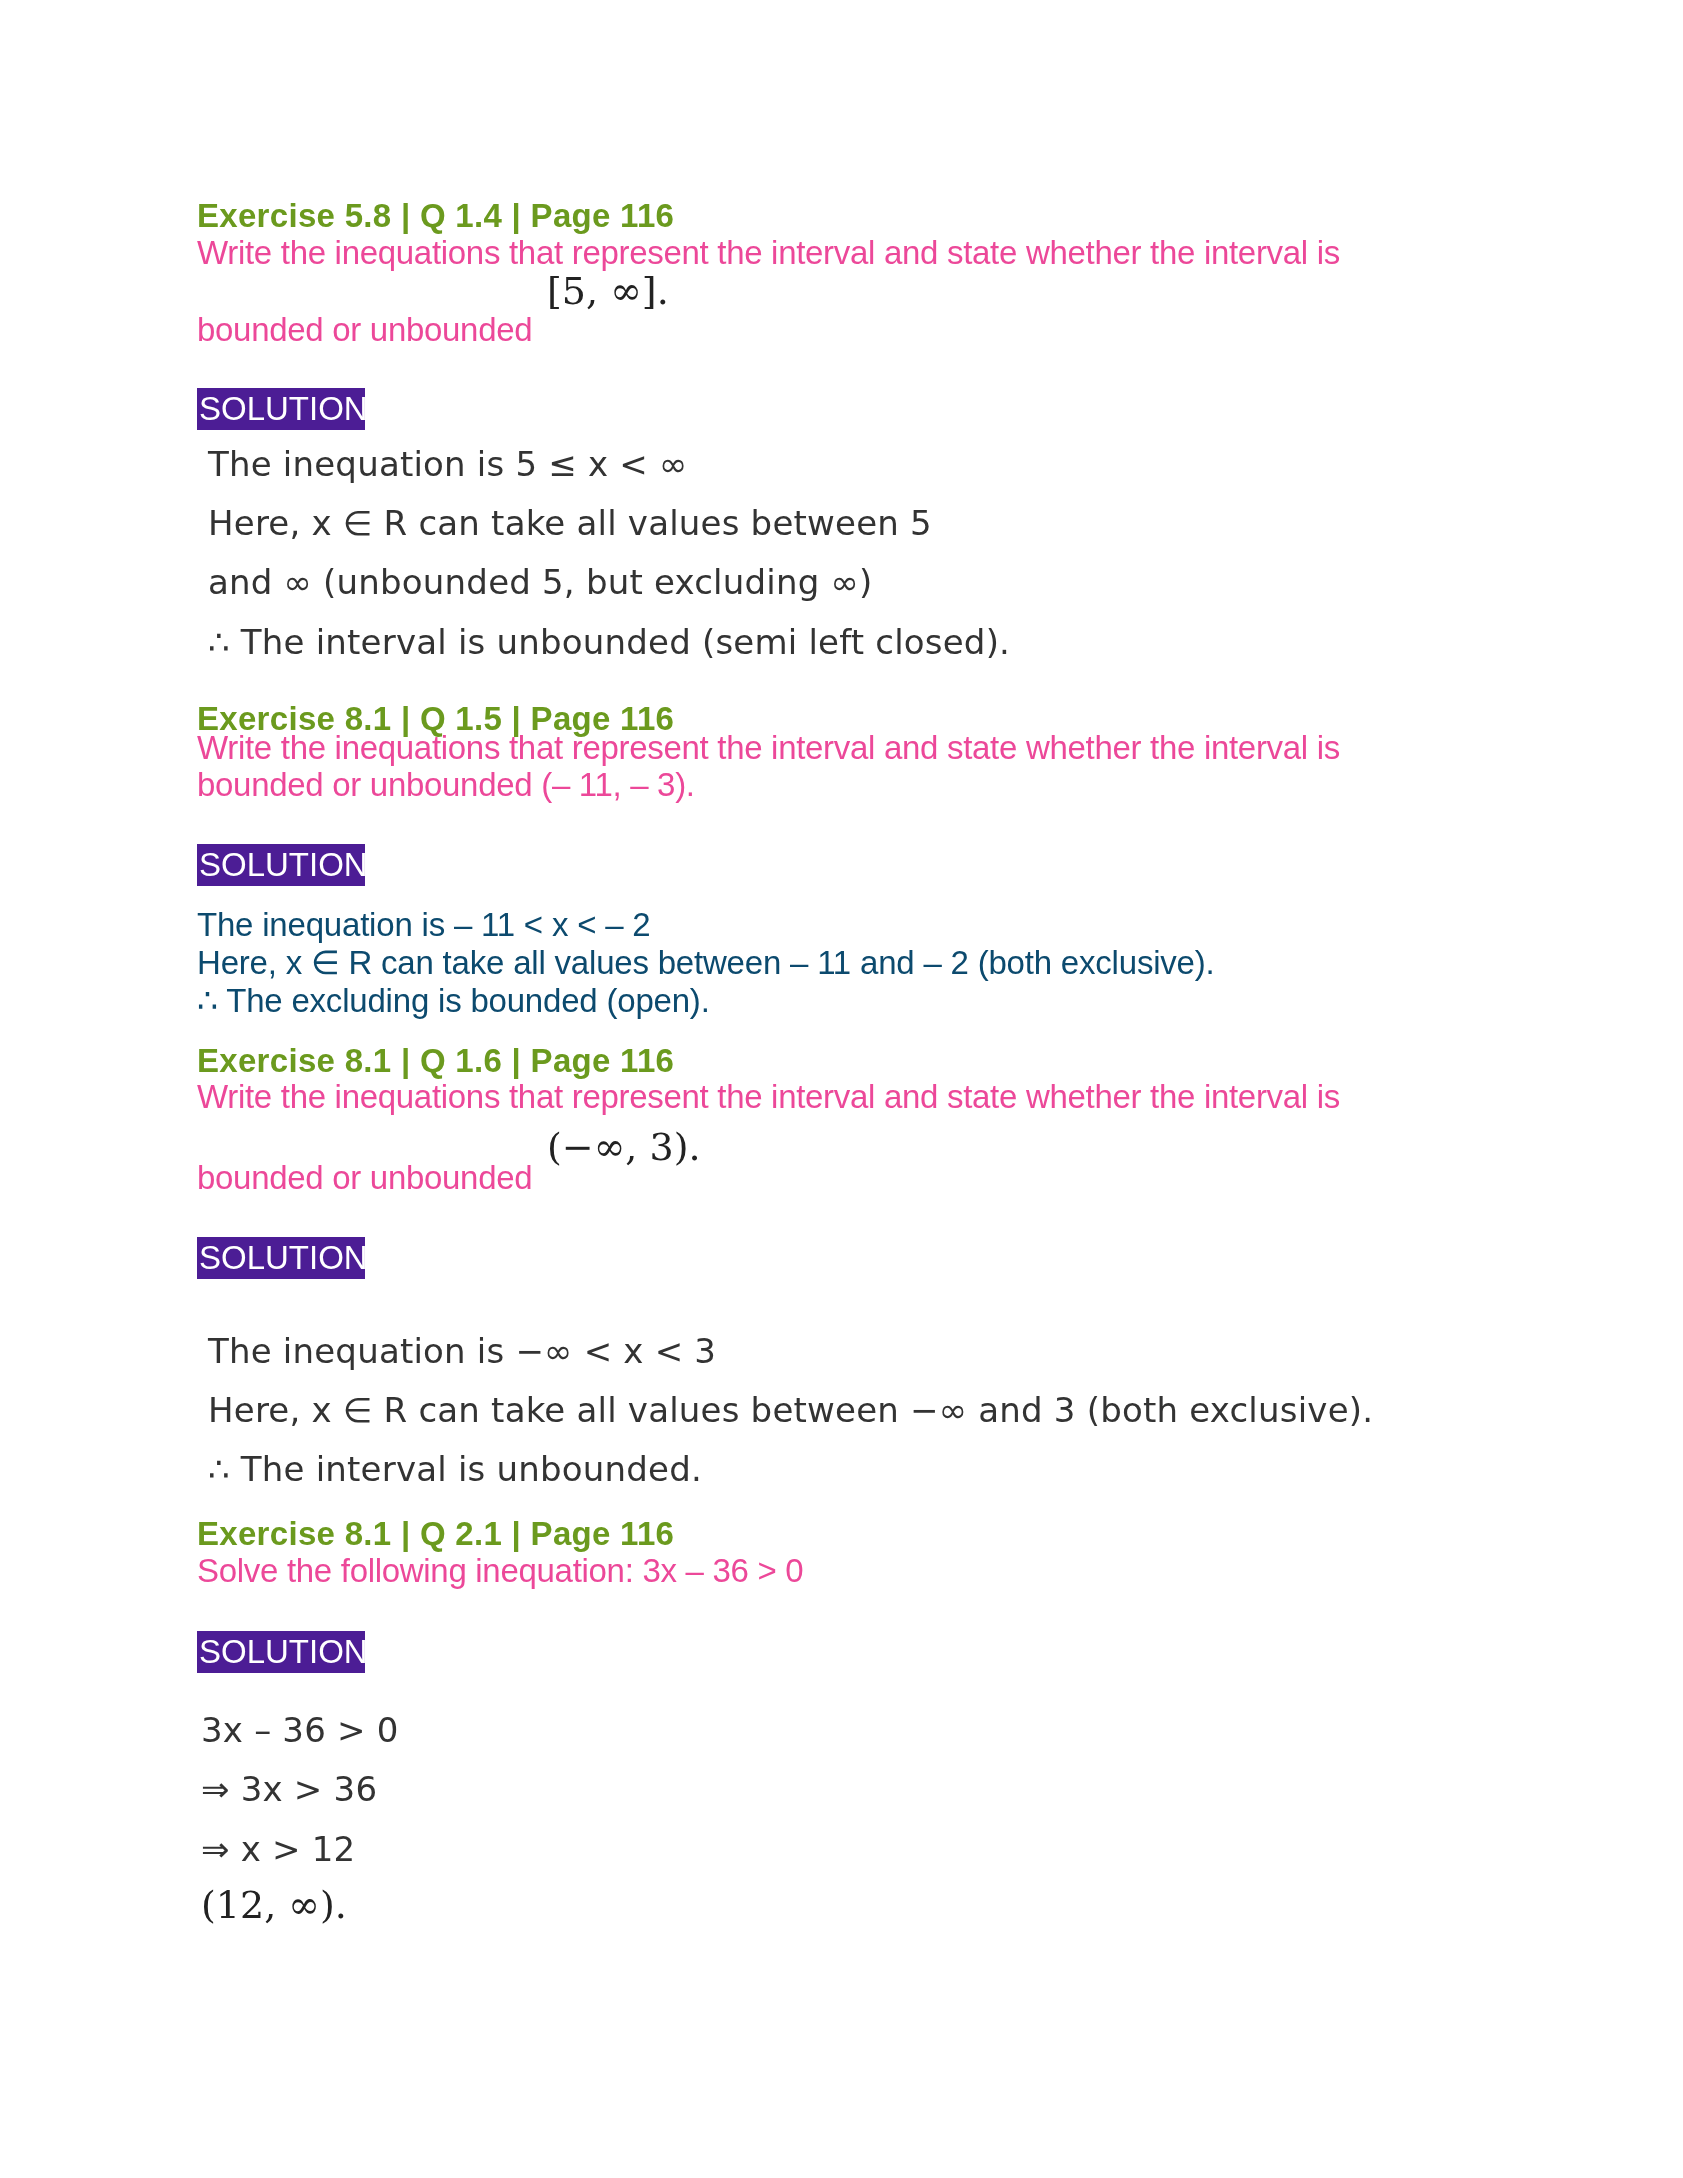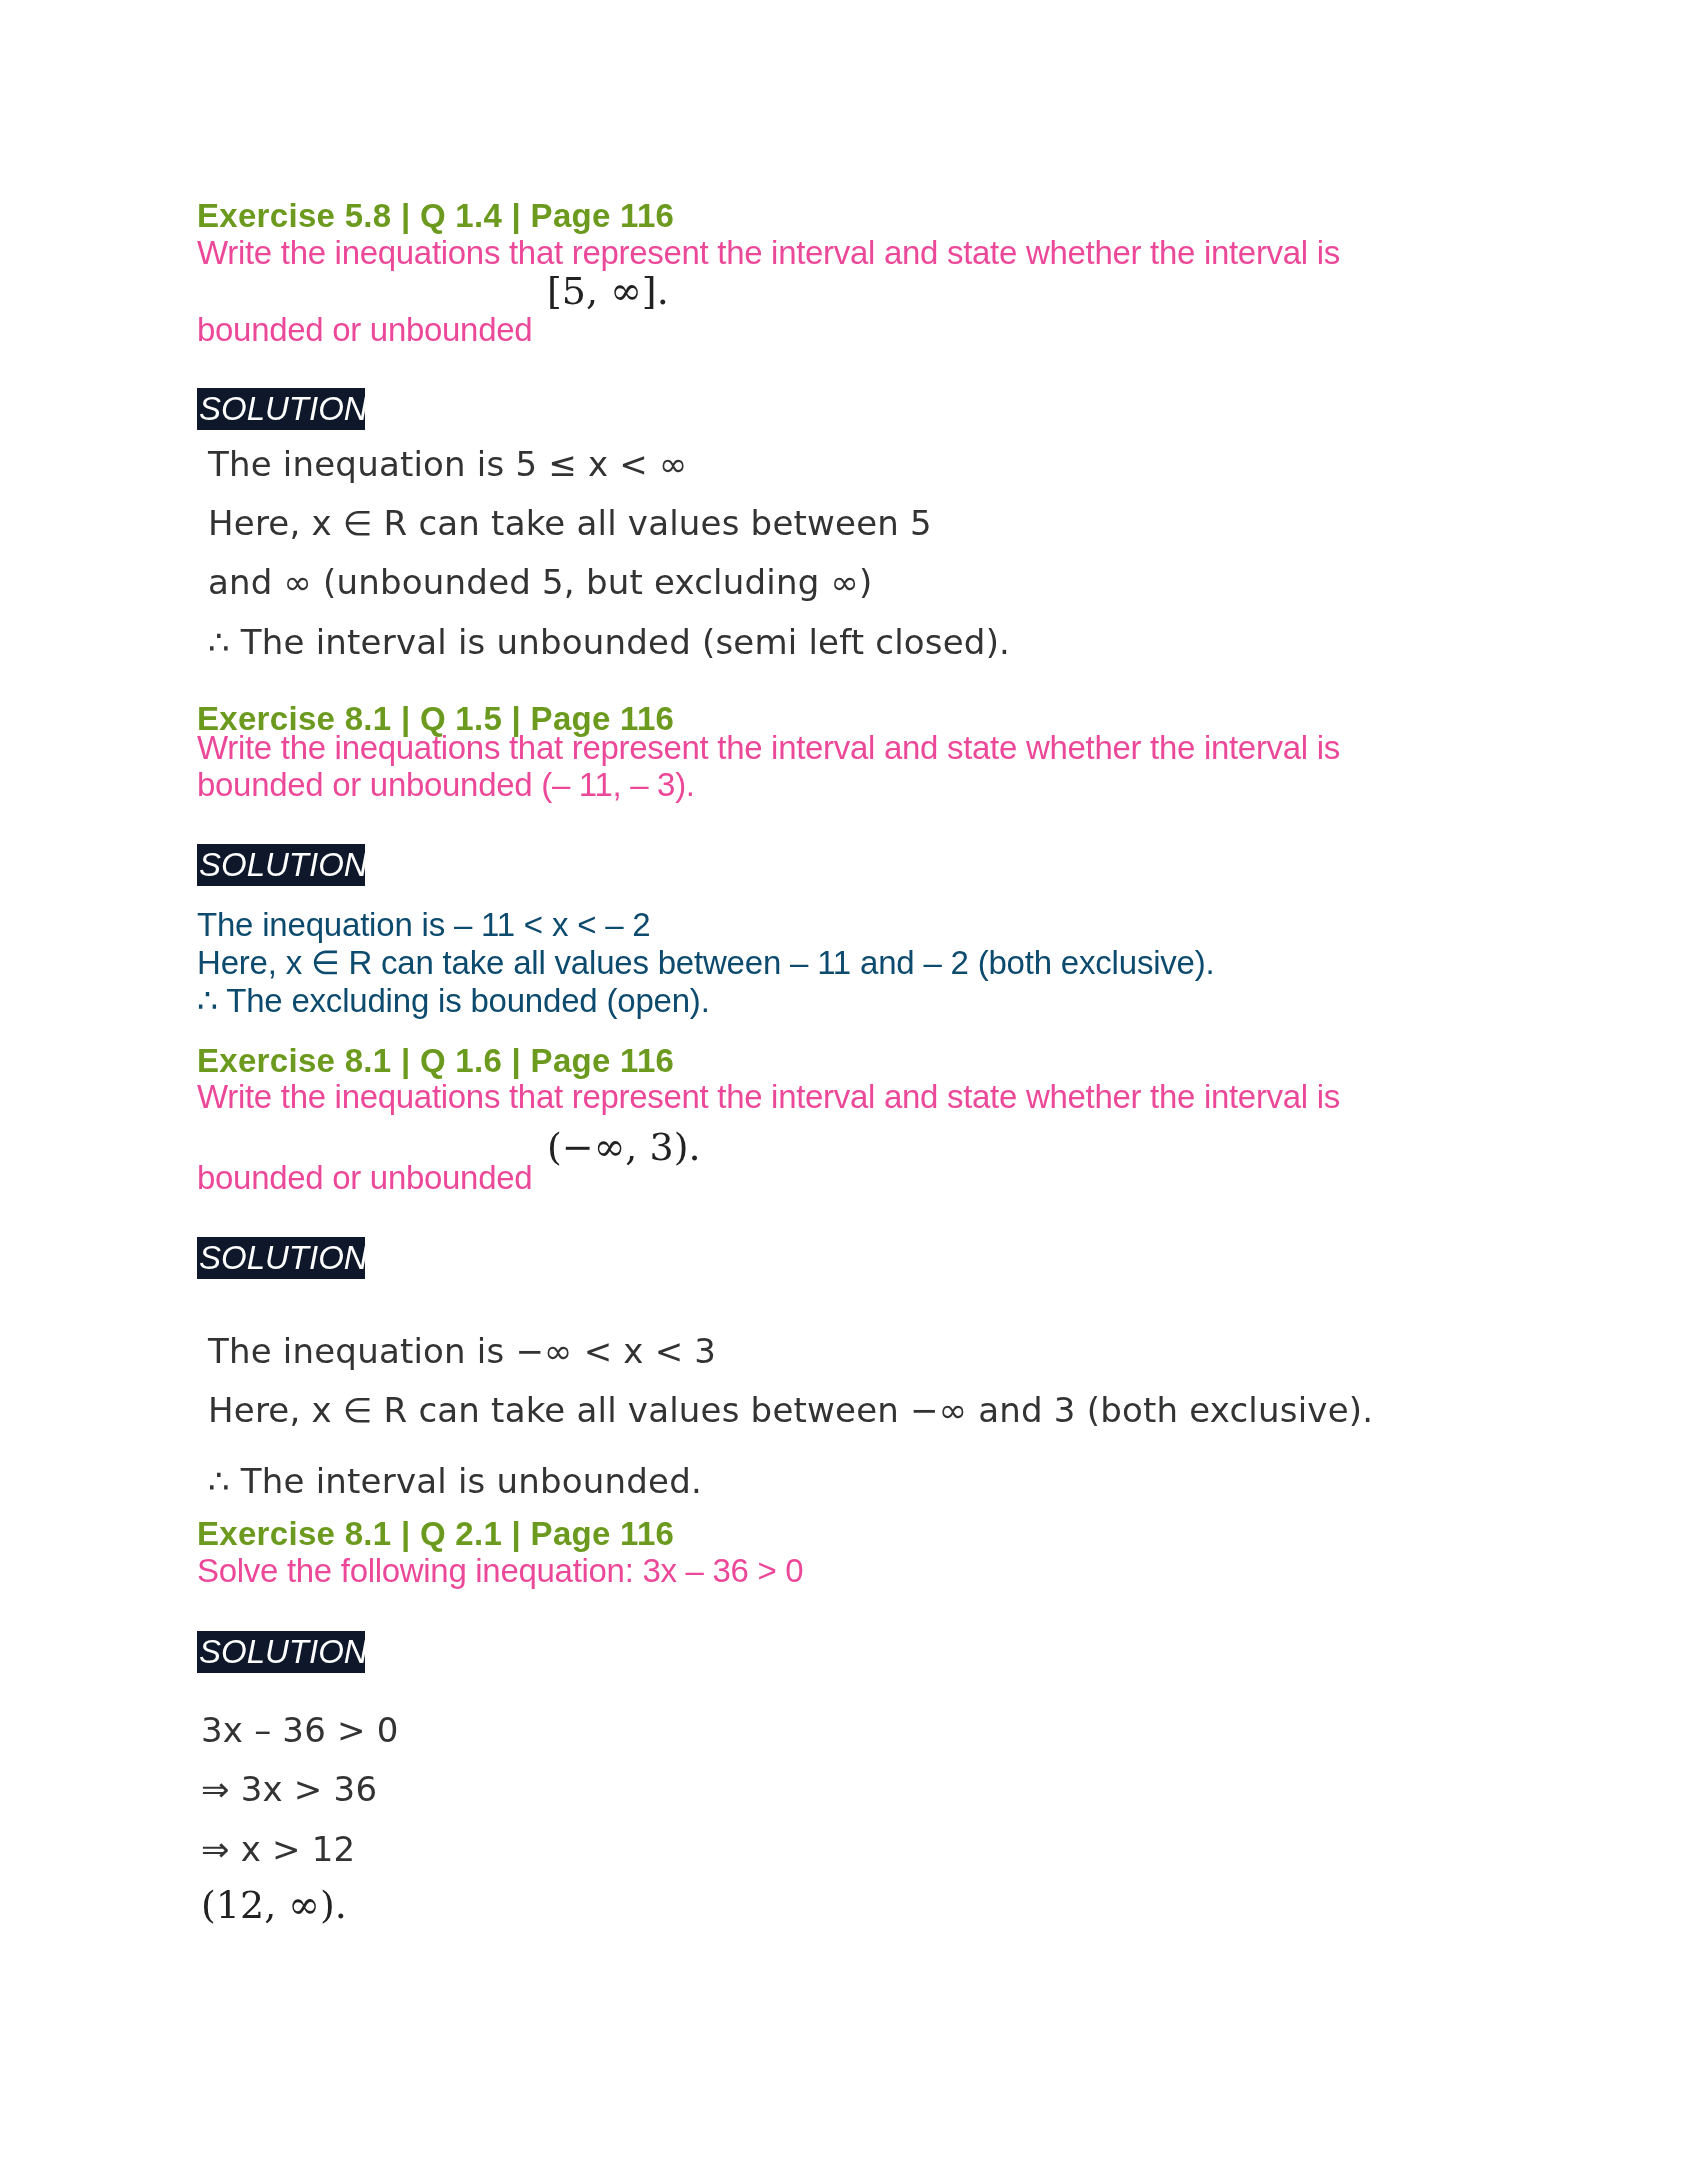--- a/index.html
+++ b/index.html
@@ -1,20 +1,20 @@
 <!DOCTYPE html>
 <html><head>
 <meta charset="utf-8">
 <style>
   html, body { margin:0; padding:0; background:#ffffff; }
   body { width:1683px; height:2178px; position:relative; overflow:hidden; font-family:"Liberation Sans", sans-serif; color:#111; }
   .abs { position:absolute; white-space:nowrap; }
   .heading { color:#6b9a1e; font-weight:bold; font-size:33px; letter-spacing:0.3px; }
   .qtext { font-size:33px; color:#ec4899; letter-spacing:-0.3px; }
-  .badge { background:#0f172a; color:#ffffff; font-style:italic; font-size:33px; padding:0 2px; height:42px; line-height:42px; width:164px; overflow:hidden; }
+  .badge { background:#4c1d95; color:#ffffff; font-size:33px; padding:0 2px; height:42px; line-height:42px; width:164px; overflow:hidden; }
   .sol-light { font-family:"DejaVu Sans", sans-serif; font-size:34px; color:#333; letter-spacing:0.2px; }
   .sol-plain { font-size:33px; color:#0c4a6e; letter-spacing:-0.2px; }
   .math { font-family:"DejaVu Serif", "Liberation Serif", serif; font-size:38px; color:#222; }
 </style>
 </head>
 <body>
 
 <div class="abs heading" style="left:197px; top:197px;">Exercise 5.8 | Q 1.4 | Page 116</div>
 <div class="abs qtext" style="left:197px; top:234px;">Write the inequations that represent the interval and state whether the interval is</div>
 <div class="abs qtext" style="left:197px; top:311px;">bounded or unbounded</div>
@@ -33,21 +33,21 @@
 <div class="abs sol-plain" style="left:197px; top:943px;">Here, x ∈ R can take all values between – 11 and – 2 (both exclusive).</div>
 <div class="abs sol-plain" style="left:197px; top:981px;">∴ The excluding is bounded (open).</div>
 
 <div class="abs heading" style="left:197px; top:1042px;">Exercise 8.1 | Q 1.6 | Page 116</div>
 <div class="abs qtext" style="left:197px; top:1078px;">Write the inequations that represent the interval and state whether the interval is</div>
 <div class="abs qtext" style="left:197px; top:1159px;">bounded or unbounded</div>
 <div class="abs math" style="left:547px; top:1125px;">(−∞, 3).</div>
 <div class="abs badge" style="left:197px; top:1237px;">SOLUTION</div>
 <div class="abs sol-light" style="left:208px; top:1331px;">The inequation is −∞ &lt; x &lt; 3</div>
 <div class="abs sol-light" style="left:208px; top:1390px;">Here, x ∈ R can take all values between −∞ and 3 (both exclusive).</div>
-<div class="abs sol-light" style="left:208px; top:1449px;margin-top:12px;">∴ The interval is unbounded.</div>
+<div class="abs sol-light" style="left:208px; top:1449px;">∴ The interval is unbounded.</div>
 
 <div class="abs heading" style="left:197px; top:1515px;">Exercise 8.1 | Q 2.1 | Page 116</div>
 <div class="abs qtext" style="left:197px; top:1552px;">Solve the following inequation: 3x – 36 &gt; 0</div>
 <div class="abs badge" style="left:197px; top:1631px;">SOLUTION</div>
 <div class="abs sol-light" style="left:201px; top:1710px;">3x – 36 &gt; 0</div>
 <div class="abs sol-light" style="left:201px; top:1769px;">⇒ 3x &gt; 36</div>
 <div class="abs sol-light" style="left:201px; top:1829px;">⇒ x &gt; 12</div>
 <div class="abs math" style="left:201px; top:1883px;">(12, ∞).</div>
 
 

